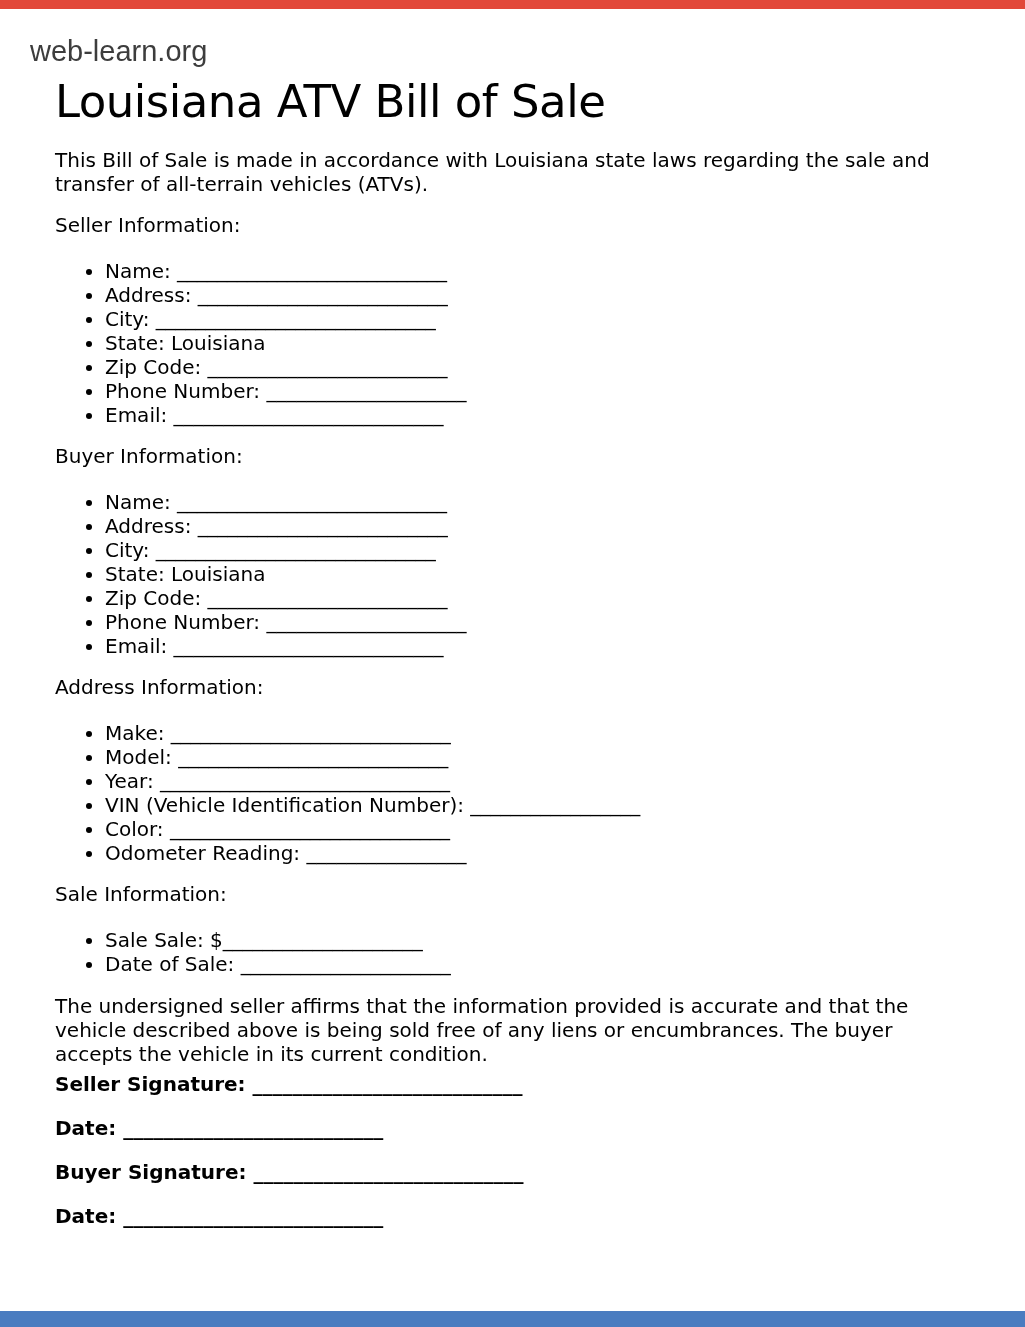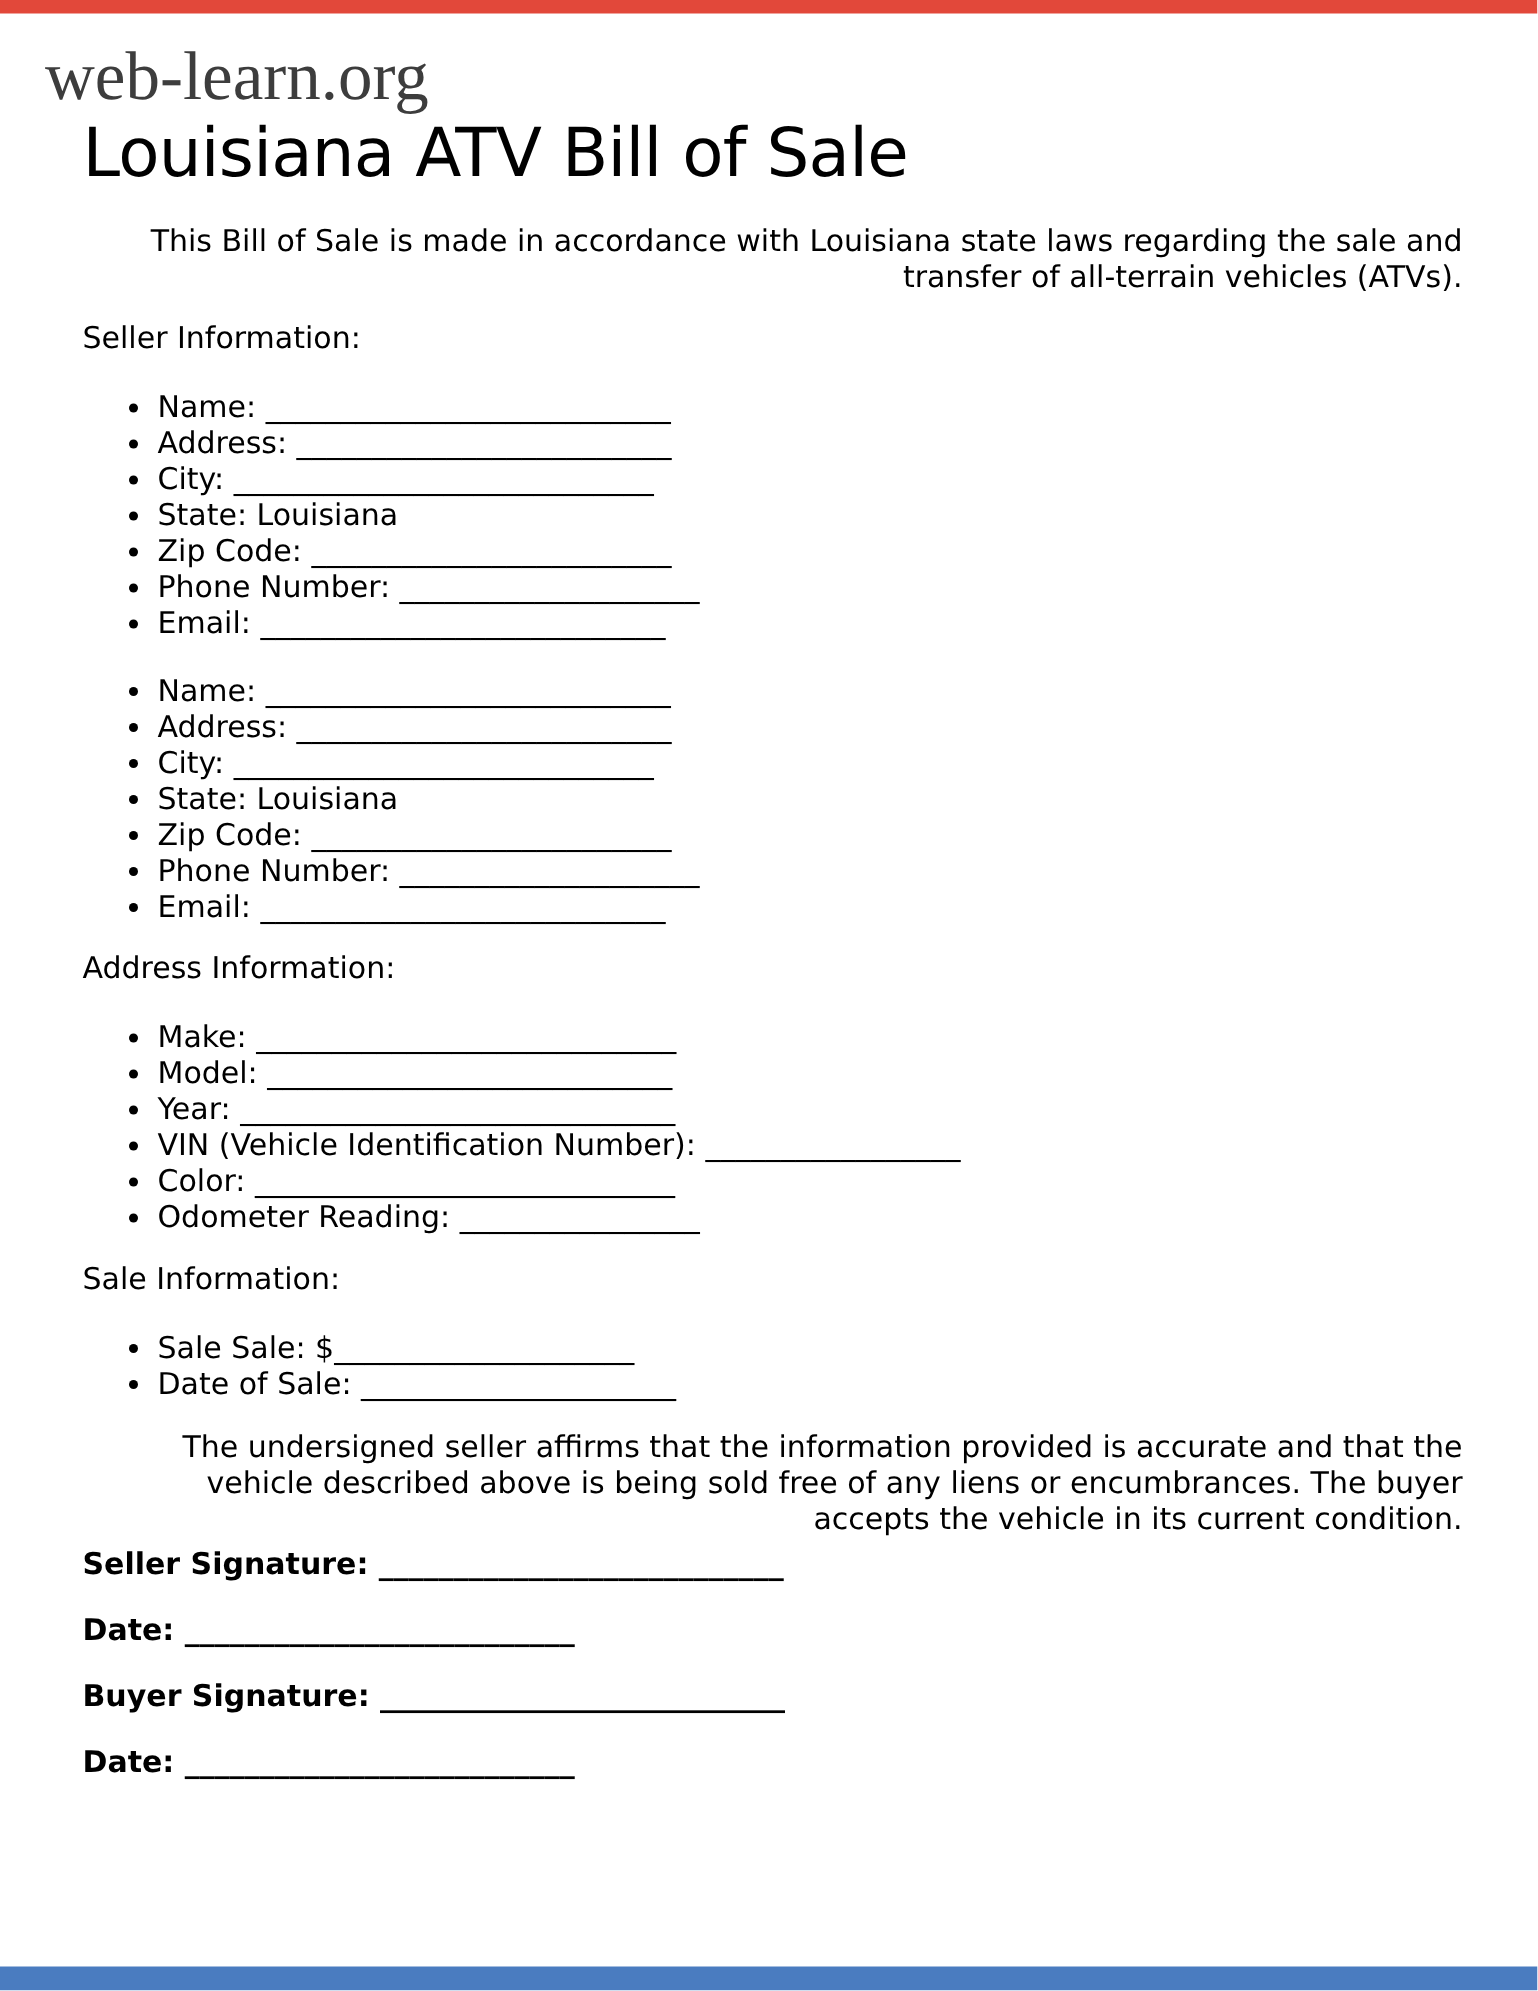--- a/index.html
+++ b/index.html
@@ -18,39 +18,38 @@
     position: absolute;
     left: 0;
     right: 0;
   }
   .accent-top { top: 0; height: 9px; }
   .accent-bottom { bottom: 0; height: 16px; }
   .page {
     padding: 28px 50px 0 55px;
   }
   .logo {
-    font-family: Liberation Serif, serif;
-    font-size: 46px;
+    font-family: Liberation Sans, sans-serif;
+    font-size: 29px;
     line-height: 46px;
     color: #3d3d3d;
     margin-left: -25px;
     white-space: nowrap;
   }
   h1.doc-title {
     font-size: 45px;
     line-height: 48px;
     letter-spacing: -0.5px;
     font-weight: normal;
     margin: 4px 0 0 0;
   }
   p.body-para {
     margin: 22px 0 0 0;
     line-height: 24px;
     max-width: 920px;
-    text-align: right;
   }
   p.affirm-para { margin-top: 18px; }
   h3.section-heading {
     font-size: 20px;
     line-height: 25px;
     font-weight: normal;
     margin: 17px 0 0 0;
   }
   ul.field-list {
     margin: 21px 0 0 0;
@@ -88,20 +87,21 @@
           <li>Name: ___________________________</li>
           <li>Address: _________________________</li>
           <li>City: ____________________________</li>
           <li>State: Louisiana</li>
           <li>Zip Code: ________________________</li>
           <li>Phone Number: ____________________</li>
           <li>Email: ___________________________</li>
         </ul>
       </section>
       <section>
+        <h3 class="section-heading">Buyer Information:</h3>
         <ul class="field-list">
           <li>Name: ___________________________</li>
           <li>Address: _________________________</li>
           <li>City: ____________________________</li>
           <li>State: Louisiana</li>
           <li>Zip Code: ________________________</li>
           <li>Phone Number: ____________________</li>
           <li>Email: ___________________________</li>
         </ul>
       </section>

